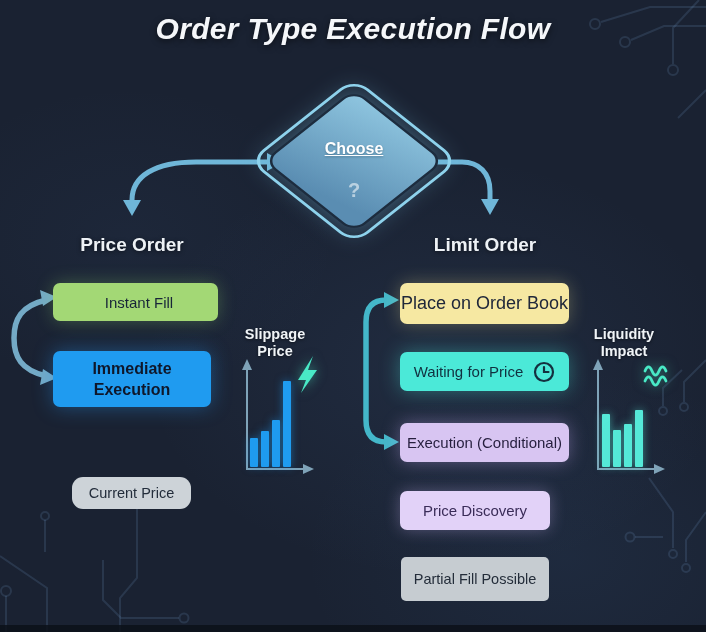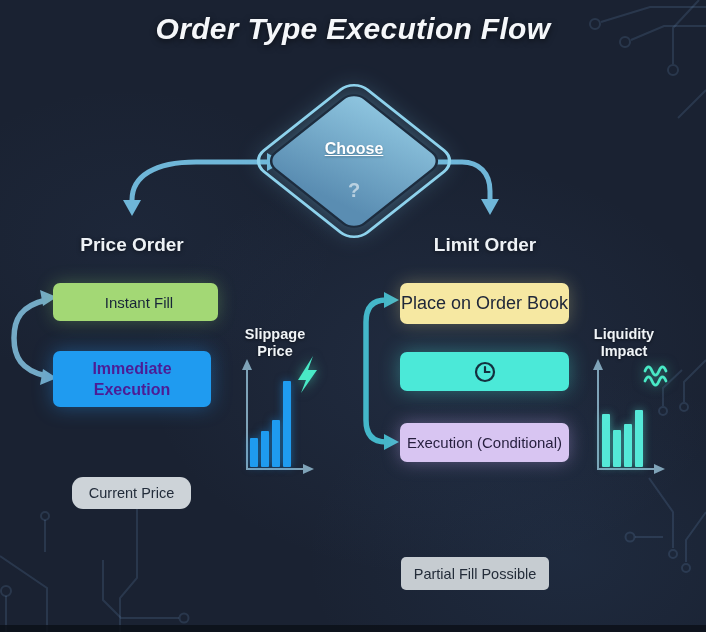--- a/index.html
+++ b/index.html
@@ -153,37 +153,39 @@
   <div class="abs diamond-text">
     <div>Choose</div>
   </div>
   <div class="abs diamond-q">?</div>
 
   <div class="abs branch-heading" style="left:32px;">Price Order</div>
   <div class="abs branch-heading" style="left:385px;text-align:center;">Limit Order</div>
 
   <div class="flowbox" style="left: 53px; top: 283px; width: 158px; height: 38px; font-size: 15px; box-shadow: rgba(150, 220, 110, 0.3) 0px 0px 18px; background-color: rgb(163, 216, 117); color: rgb(24, 37, 56); padding-left: 7px;">Instant Fill</div>
 
-  <div class="flowbox" style="left: 53px; top: 351px; width: 158px; height: 56px; font-size: 16px; font-weight: 600; line-height: 21px; padding: 0px 26px; box-sizing: border-box; box-shadow: rgba(40, 150, 240, 0.4) 0px 0px 20px; background-color: rgb(31, 155, 240); color: #4c1d95;">Immediate Execution</div>
+  <div class="flowbox" style="left: 53px; top: 351px; width: 158px; height: 56px; font-size: 16px; font-weight: 600; line-height: 21px; padding: 0px 26px; box-sizing: border-box; box-shadow: rgba(40, 150, 240, 0.4) 0px 0px 20px; background-color: rgb(31, 155, 240); color: #0f172a;">Immediate Execution</div>
 
   <div class="flowbox" style="left: 72px; top: 477px; width: 119px; height: 32px; font-size: 14.5px; border-radius: 11px; background-color: rgb(205, 211, 216); color: rgb(35, 45, 59);">Current Price</div>
 
   <div class="flowbox" style="left: 400px; top: 283px; width: 169px; height: 41px; font-size: 18px; white-space: nowrap; box-shadow: rgba(240, 225, 140, 0.3) 0px 0px 18px; background-color: rgb(246, 232, 162); color: rgb(32, 40, 58);">Place on Order Book</div>
 
   <div class="flowbox" style="left: 400px; top: 352px; width: 169px; height: 39px; font-size: 15px; gap: 10px; white-space: nowrap; box-shadow: rgba(70, 230, 215, 0.38) 0px 0px 20px; background-color: rgb(75, 233, 216); color: rgb(17, 48, 63);">
+    <span>Waiting for Price</span>
     <svg width="22" height="22" viewBox="-11 -11 22 22" fill="none" stroke="#14303f" stroke-width="2.2" stroke-linecap="round">
       <circle cx="0" cy="0" r="9"></circle>
       <path d="M0 -5 V 0 H 4.5"></path>
     </svg>
   </div>
 
   <div class="flowbox" style="left: 400px; top: 423px; width: 169px; height: 39px; font-size: 15px; white-space: nowrap; box-shadow: rgba(200, 170, 245, 0.38) 0px 0px 18px; background-color: rgb(216, 197, 242); color: rgb(38, 31, 62);">Execution (Conditional)</div>
 
-
-  <div class="flowbox" style="left: 401px; top: 557px; width: 148px; height: 33px; font-size: 14.5px; border-radius: 5px; white-space: nowrap; background-color: rgb(198, 204, 209); color: rgb(36, 45, 58);">Partial Fill Possible</div>
+  <div class="flowbox" style="left: 400px; top: 491px; width: 150px; height: 39px; font-size: 15px; box-shadow: rgba(210, 185, 250, 0.32) 0px 0px 16px; background-color: rgb(226, 210, 248); color: rgb(58, 44, 88);">Price Discovery</div>
+
+  <div class="flowbox" style="left: 401px; top: 557px; width: 148px; height: 44px; font-size: 14.5px; border-radius: 5px; white-space: nowrap; background-color: rgb(198, 204, 209); color: rgb(36, 45, 58);">Partial Fill Possible</div>
 
   <div class="abs chart-label" style="left:225px;">
     <div>Slippage</div>
     <div>Price</div>
   </div>
   <div class="abs chart-label" style="left:574px;">
     <div>Liquidity</div>
     <div>Impact</div>
   </div>
 

